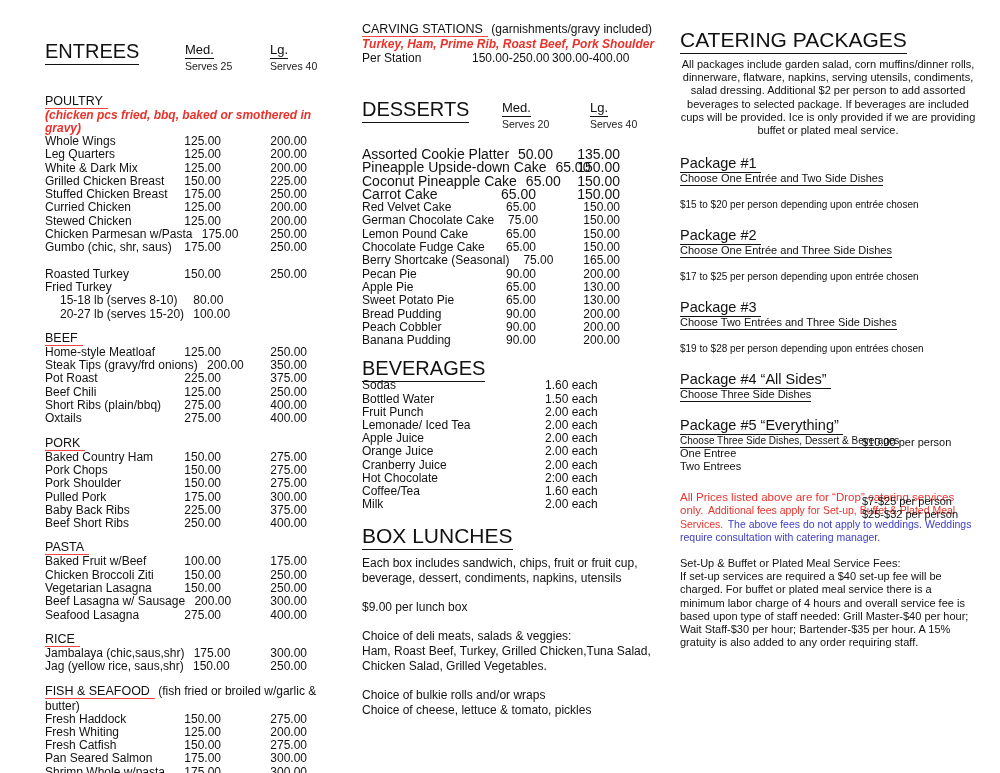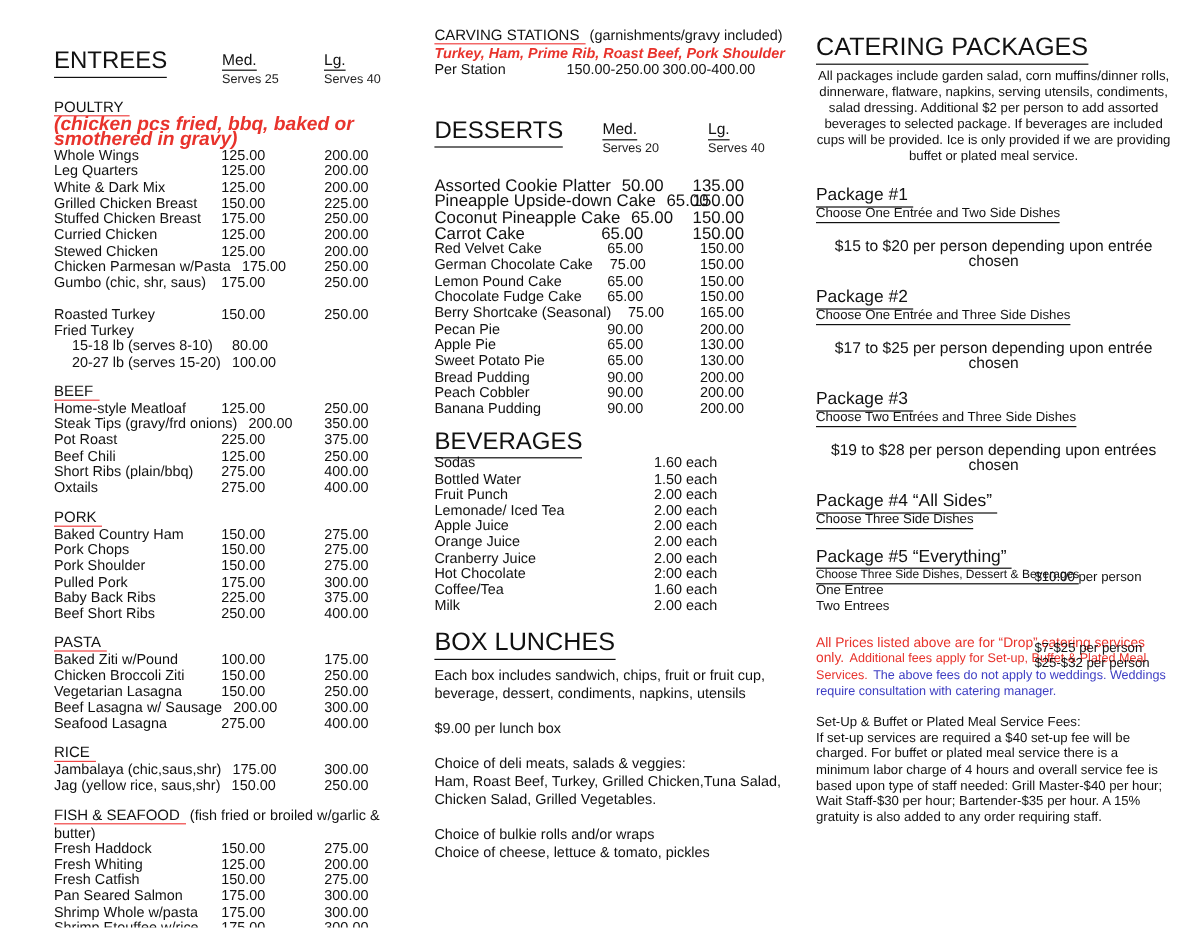--- a/index.html
+++ b/index.html
@@ -12,25 +12,25 @@
   
   .list-head{position:relative;height:20px;}
   .list-title{font-size:20px;display:inline-block;}
   .hdr-med,.hdr-lg{position:absolute;top:2px;font-size:13px;display:inline-block;}
   .hdr-med{left:140px;} .hdr-lg{left:225px;text-align:right;}
   .serves-row{position:relative;height:14px;font-size:10.5px;color:#222;}
   .serves-med{position:absolute;left:140px;} .serves-lg{position:absolute;left:225px;}
   .desserts .hdr-lg{left:228px;} .desserts .serves-lg{left:228px;}
   
   .menu-section{margin-top:10px;}
-  .menu-section.first{margin-top:8px;}
+  .menu-section.first{margin-top:20px;}
   .sec-head{font-size:12.5px;line-height:14px;}
   .sec-title{display:inline-block;border-bottom:1px solid #ef4444;padding-right:5px;}
   .sec-note{font-size:12px;}
-  .red-note{font-size:16px;font-weight:bold;font-style:italic;color:var(--red);line-height:13px;}
+  .red-note{font-size:12px;font-weight:bold;font-style:italic;color:var(--red);line-height:13px;}
   .mrow{position:relative;line-height:13.3px;font-size:12px;white-space:nowrap;}
   .iname{display:inline-block;min-width:130px;}
   .indent .iname{margin-left:15px;min-width:115px;}
   .imed{display:inline-block;min-width:46px;text-align:right;}
   .ilg{position:absolute;left:176px;width:86px;text-align:right;}
   .spacer{height:13px;}
   
   .carving .sec-head{font-size:12.5px;}
   .carving-red{font-size:12px;font-weight:bold;font-style:italic;color:var(--red);line-height:14px;}
   .carving-row{position:relative;font-size:12px;line-height:14px;}
@@ -56,21 +56,21 @@
   
   .catering-intro{font-size:11px;line-height:13.2px;margin-top:4px;text-align:center;}
   .packages{margin-top:18px;}
   .pkg{margin-bottom:16px;}
   .pkg-name{font-size:14.5px;line-height:17px;}
   .pkg-name .u{padding-right:4px;}
   .pkg-sub-row{position:relative;font-size:11px;line-height:13px;}
   .pkg-sub-small{font-size:10px;margin-top:23px;}
   .pkg-price-abs{position:absolute;left:182px;border:none;margin-top:48px;}
   .pkg-entree-row{position:relative;font-size:11px;line-height:13.2px;}
-  .pkg-note{font-size:13px;margin-top:13px;line-height:13px;text-align:center;}
+  .pkg-note{font-size:10px;margin-top:13px;line-height:13px;}
   .notice{margin-top:2px;line-height:12.6px;}
   .notice .red-main{color:var(--red);font-size:11.5px;}
   .notice .red-small{color:var(--red);font-size:10.5px;}
   .notice .blue{color:var(--blue);font-size:10.5px;}
   .service-fees{margin-top:13px;font-size:11px;line-height:13.2px;}
 </style>
 </head>
 <body>
 
 <div class="col col-left">
@@ -115,21 +115,21 @@
         <div class="sec-head"><span class="sec-title">PORK</span></div>
         <div class="mrow"><span class="iname">Baked Country Ham</span><span class="imed num">150.00</span><span class="ilg num">275.00</span></div>
         <div class="mrow"><span class="iname">Pork Chops</span><span class="imed num">150.00</span><span class="ilg num">275.00</span></div>
         <div class="mrow"><span class="iname">Pork Shoulder</span><span class="imed num">150.00</span><span class="ilg num">275.00</span></div>
         <div class="mrow"><span class="iname">Pulled Pork</span><span class="imed num">175.00</span><span class="ilg num">300.00</span></div>
         <div class="mrow"><span class="iname">Baby Back Ribs</span><span class="imed num">225.00</span><span class="ilg num">375.00</span></div>
         <div class="mrow"><span class="iname">Beef Short Ribs</span><span class="imed num">250.00</span><span class="ilg num">400.00</span></div>
       </div>
       <div class="menu-section">
         <div class="sec-head"><span class="sec-title">PASTA</span></div>
-        <div class="mrow"><span class="iname">Baked Ziti w/Pound</span><span class="imed num">100.00</span><span class="ilg num">175.00</span></div>
+        <div class="mrow"><span class="iname">Baked Fruit w/Beef</span><span class="imed num">100.00</span><span class="ilg num">175.00</span></div>
         <div class="mrow"><span class="iname">Chicken Broccoli Ziti</span><span class="imed num">150.00</span><span class="ilg num">250.00</span></div>
         <div class="mrow"><span class="iname">Vegetarian Lasagna</span><span class="imed num">150.00</span><span class="ilg num">250.00</span></div>
         <div class="mrow"><span class="iname">Beef Lasagna w/ Sausage</span><span class="imed num">200.00</span><span class="ilg num">300.00</span></div>
         <div class="mrow"><span class="iname">Seafood Lasagna</span><span class="imed num">275.00</span><span class="ilg num">400.00</span></div>
       </div>
       <div class="menu-section">
         <div class="sec-head"><span class="sec-title">RICE</span></div>
         <div class="mrow"><span class="iname">Jambalaya (chic,saus,shr)</span><span class="imed num">175.00</span><span class="ilg num">300.00</span></div>
         <div class="mrow"><span class="iname">Jag (yellow rice, saus,shr)</span><span class="imed num">150.00</span><span class="ilg num">250.00</span></div>
       </div>

